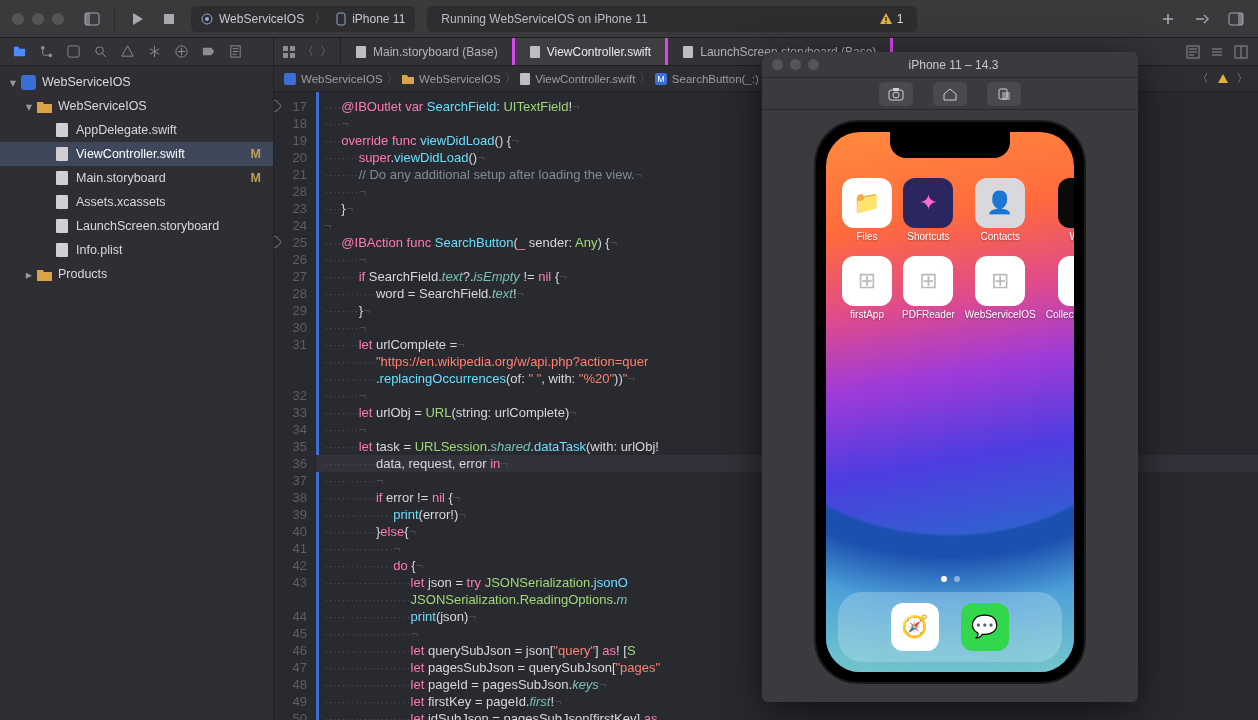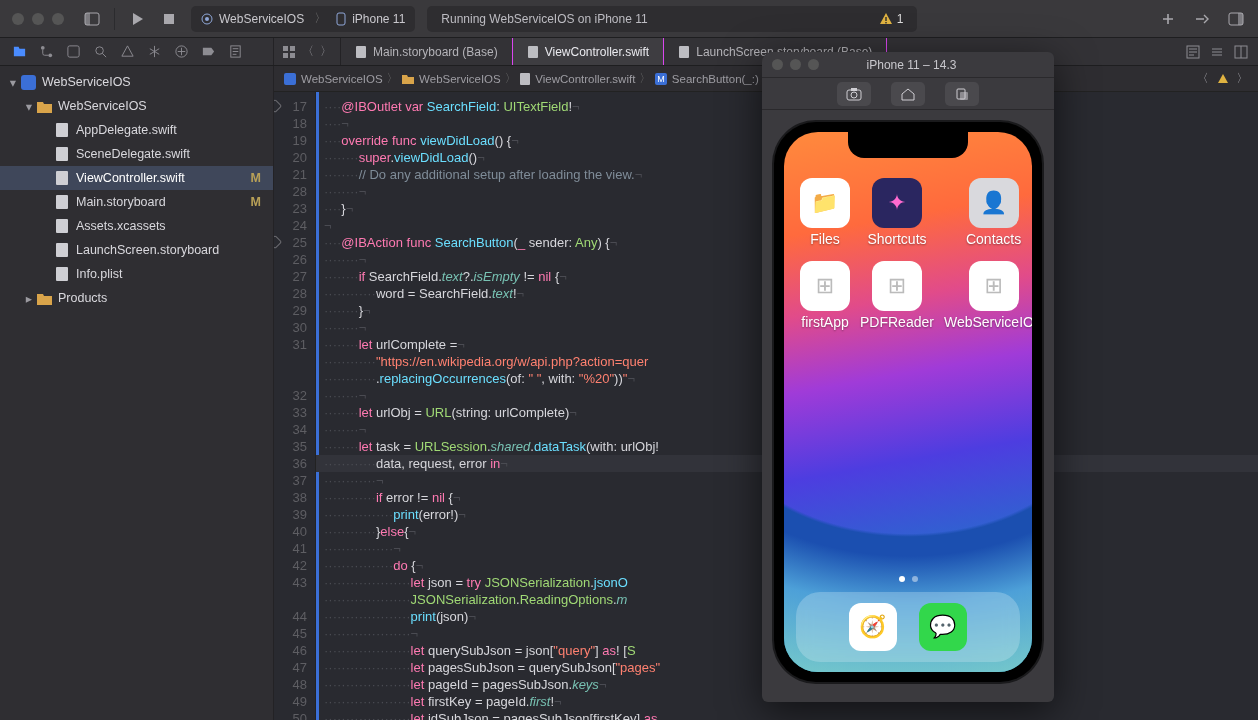--- a/index.html
+++ b/index.html
@@ -20,21 +20,21 @@
   .tb-spacer { flex:1; }
   .tb-group { display:flex; gap:14px; align-items:center; }
 
   
   .subbar { height:28px; background:#333236; display:flex; border-bottom:1px solid #1e1e20; }
   .nav-icons { width:274px; display:flex; align-items:center; gap:9px; padding:0 10px; border-right:1px solid #232225;}
   .nav-icons .ni { width:18px; height:18px; display:flex; align-items:center; justify-content:center; color:#8d8c92; }
   .nav-icons .ni.active { color:#4a8cff; }
   .editor-tabs { flex:1; display:flex; align-items:stretch; }
   .mintabs { display:flex; align-items:center; gap:6px; padding:0 8px; border-right:1px solid #232225; color:#8d8c92;}
-  .etab { display:flex; align-items:center; gap:6px; padding:0 14px; border-right:1px solid #d946ef; color:#b4b3b8; font-size:12px;}
+  .etab { display:flex; align-items:center; gap:6px; padding:0 14px; border-right:3px solid #d946ef; color:#b4b3b8; font-size:12px;}
   .etab.active { background:#3e3d41; color:#eaeaef; }
   .etab .fi { width:12px;height:12px; color:#8d8c92;}
   .tab-right-icons { margin-left:auto; display:flex; align-items:center; gap:10px; padding:0 10px; color:#8d8c92;}
 
   
   .main { display:flex; height:calc(720px - 38px - 28px); }
   .sidebar { width:274px; background:#2f2e32; border-right:1px solid #232225; padding-top:4px; overflow:hidden;}
   .tree-row { display:flex; align-items:center; height:24px; padding-right:8px; color:#d9d8dd; font-size:12.5px;}
   .tree-row.sel { background:#3f475a; color:#fff; }
   .tree-row .chev { width:14px; text-align:center; color:#9b9aa0; }
@@ -55,42 +55,42 @@
   .codebody { padding:6px 0 0 8px; white-space:pre; color:#d7d7dc; position:relative;}
   .codebody .cl { height:17px; }
   .codebody .hl { background:#32333a; margin-left:-8px; padding-left:8px;}
   
   .kw{color:#ff7ab2;} .fn{color:#6bdfff;} .ty{color:#a0d975;} .st{color:#ff8170;} .attr{color:#ff7ab2;} .cm{color:#7f8c98;} .id{color:#d7d7dc;} .prop{color:#78c2b3;font-style:italic;}
   .dots{color:#4a4b52;}
   .codewrap{position:relative; flex:1; overflow:hidden;}
   .bluestrip{position:absolute; left:0; top:0; bottom:0; width:3px; background:#3b6fd6;}
 
   
-  .sim { position:absolute; left:762px; top:52px; width:292px; background:#3b3a3e; border-radius:6px; box-shadow:0 10px 40px rgba(0,0,0,.6); border-top-left-radius:10px; overflow:visible; z-index:50;}
+  .sim { position:absolute; left:762px; top:52px; width:376px; background:#3b3a3e; border-radius:6px; box-shadow:0 10px 40px rgba(0,0,0,.6); border-top-left-radius:10px; overflow:visible; z-index:50;}
   .sim-titlebar{height:26px; display:flex; align-items:center; border-bottom:1px solid #2a292c; padding:0 10px;}
   .sim-traffic{display:flex; gap:7px;}
   .sim-traffic span{width:11px;height:11px;border-radius:50%;background:#555;display:inline-block;}
   .sim-title{flex:1; text-align:center; color:#c8c7cc; font-size:12px;}
   .sim-toolbar{height:32px; display:flex; justify-content:center; align-items:center; gap:20px; border-bottom:1px solid #2a292c;}
   .sim-tbtn{width:34px;height:24px;background:#4a494d;border-radius:5px;display:flex;align-items:center;justify-content:center;color:#cfced3;}
   .sim-body{display:flex; justify-content:center; padding:12px 12px 20px;}
   .phone { width:268px; height:560px; background:#000; border-radius:42px; padding:10px; position:relative; box-shadow:0 0 0 2px #1a1a1c;}
   .phone-screen{ width:100%; height:100%; border-radius:34px;
     background: linear-gradient(170deg,#ff8a3d 0%,#ff6a3d 18%,#e14b8a 32%,#a03bd8 45%,#4d3de0 60%,#2f63d0 75%,#2aa0c8 90%);
     position:relative; overflow:hidden;}
   .wave{position:absolute; left:-40px; right:-40px; top:280px; height:400px;
     background: radial-gradient(ellipse 150% 80% at 50% 0%, transparent 0%, transparent 38%, #1b4fb0 39%, #1b4fb0 45%, #4da0d8 60%, #7dd0c8 90%);
     border-radius:50% 50% 0 0 / 30% 30% 0 0;}
   .notch{position:absolute; top:0; left:50%; transform:translateX(-50%); width:120px; height:26px; background:#000; border-bottom-left-radius:16px; border-bottom-right-radius:16px; z-index:3;}
   .statusbar{position:absolute; top:6px; left:0; right:0; height:20px; display:flex; justify-content:center; padding:0 18px; color:#fff; font-size:11px; font-weight:600; z-index:2;}
   .sb-right{display:flex; gap:5px; align-items:center;}
   .app-grid{position:absolute; top:46px; left:0; right:0; padding:0 16px; display:grid; grid-template-columns:repeat(4,1fr); gap:14px 10px; z-index:2;}
   .app{display:flex; flex-direction:column; align-items:center; gap:3px;}
   .app-icon{width:50px;height:50px;border-radius:12px; background:#fff; display:flex;align-items:center;justify-content:center; font-size:22px;}
-  .app-label{color:#fff; font-size:14px; text-align:center; text-shadow:0 1px 2px rgba(0,0,0,.4);}
+  .app-label{color:#fff; font-size:10px; text-align:center; text-shadow:0 1px 2px rgba(0,0,0,.4);}
   .dock{position:absolute; bottom:10px; left:12px; right:12px; height:70px; background:rgba(255,255,255,.22); border-radius:24px; backdrop-filter:blur(8px); display:flex; justify-content:center; gap:22px; align-items:center; z-index:2;}
   .pager{position:absolute; bottom:90px; left:0; right:0; display:flex; justify-content:center; gap:7px; z-index:2;}
   .pager span{width:6px;height:6px;border-radius:50%;background:rgba(255,255,255,.45);} .pager span.on{background:#fff;}
 
   svg{display:block;}
 </style>
 </head>
 <body>
 
 <div class="toolbar">
@@ -291,29 +291,20 @@
     </div>
     <div id="file-rows">
         <div class="tree-row ind2">
           <span class="chev"></span>
           <span class="ficon">
             <svg width="12" height="14" viewBox="0 0 12 14">
               <rect width="12" height="14" rx="1" fill="#cfcfd4"></rect>
             </svg>
           </span>
           <span>AppDelegate.swift</span>
-        </div>
-        <div class="tree-row ind2">
-          <span class="chev"></span>
-          <span class="ficon">
-            <svg width="12" height="14" viewBox="0 0 12 14">
-              <rect width="12" height="14" rx="1" fill="#cfcfd4"></rect>
-            </svg>
-          </span>
-          <span>SceneDelegate.swift</span>
         </div>
         <div class="tree-row ind2 sel">
           <span class="chev"></span>
           <span class="ficon">
             <svg width="12" height="14" viewBox="0 0 12 14">
               <rect width="12" height="14" rx="1" fill="#cfcfd4"></rect>
             </svg>
           </span>
           <span>ViewController.swift</span>
           <span class="mtag">M</span>

